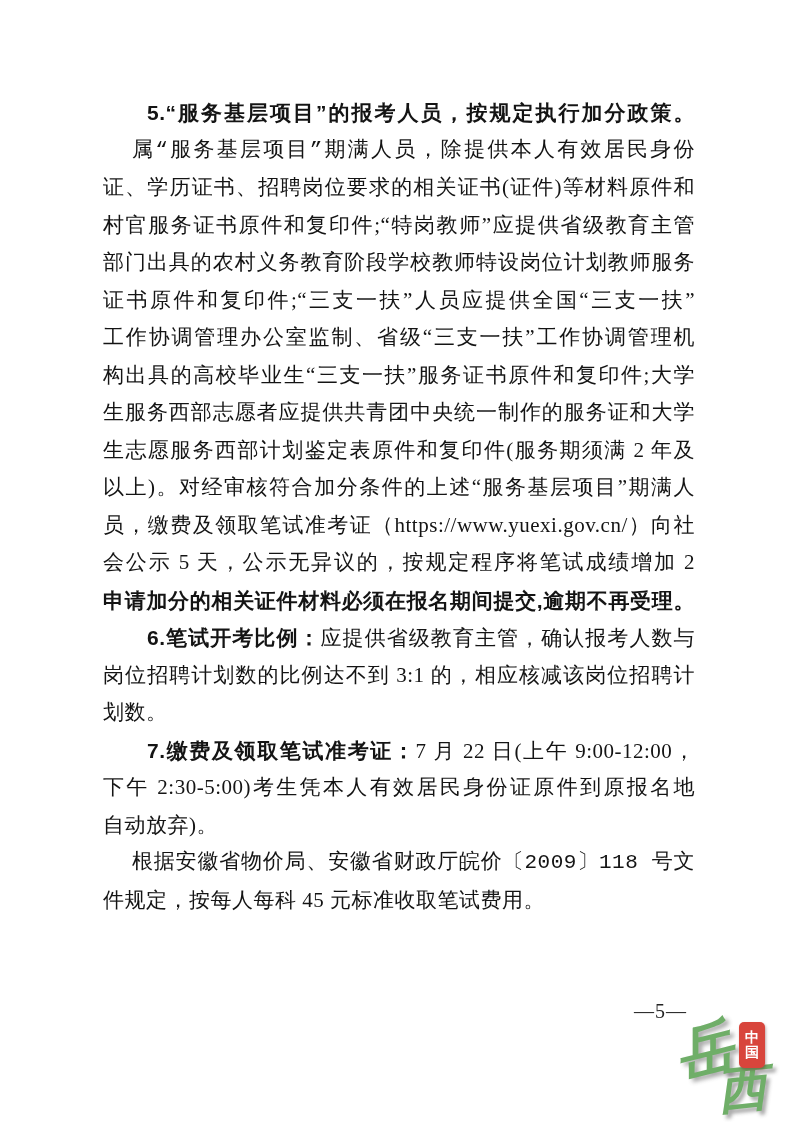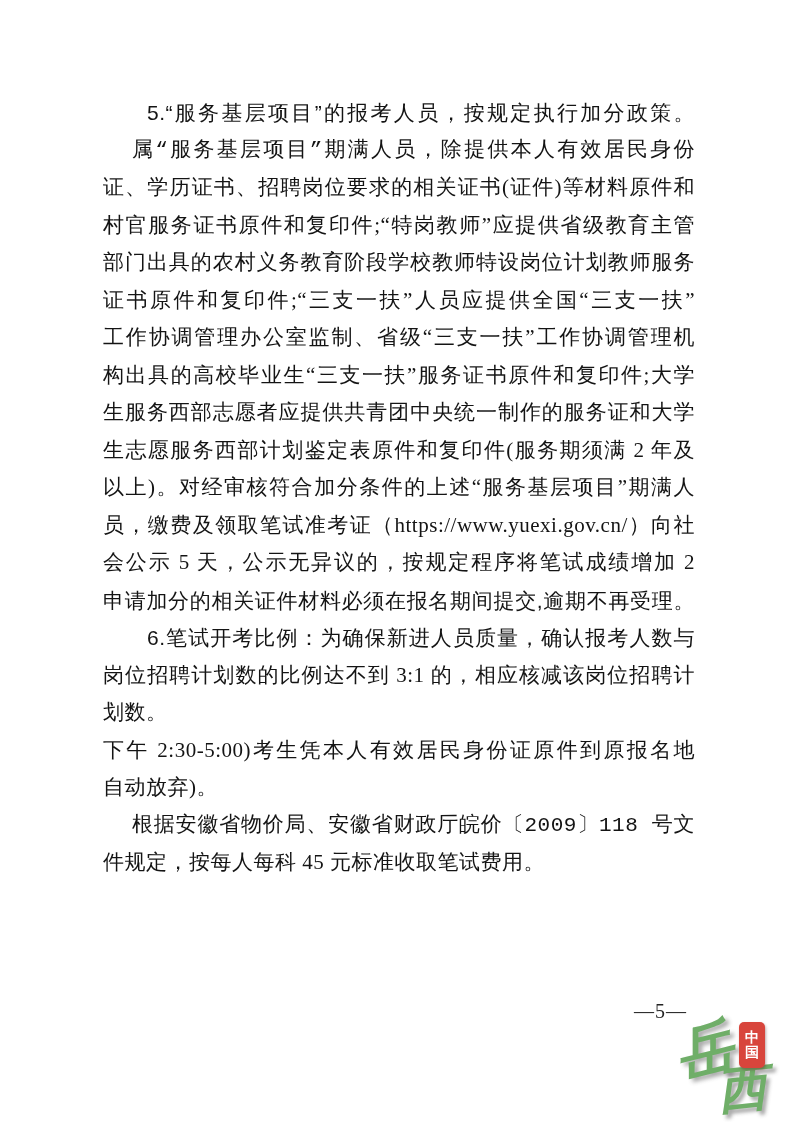--- a/index.html
+++ b/index.html
@@ -25,21 +25,21 @@
     white-space:normal;
     overflow:hidden;
   }
   .line.fill {
     text-align:justify;
     text-align-last:justify;
   }
   .line.indent-lg { padding-left:44px; }
   .line.indent-sm { padding-left:29px;font-family:Liberation Mono, monospace; }
   .bold {
-    font-weight:400;
+    font-weight:700;
     font-family:"Liberation Sans", sans-serif;
   }
   .page-number {
     position:absolute;
     top:1000px; left:634px;
     font-size:20px;
     letter-spacing:1px;
     color:#222;
   }
   .logo {
@@ -100,23 +100,24 @@
       <div class="line fill"><span>部门出具的农村义务教育阶段学校教师特设岗位计划教师服务</span></div>
       <div class="line fill"><span>证书原件和复印件;“三支一扶”人员应提供全国“三支一扶”</span></div>
       <div class="line fill"><span>工作协调管理办公室监制、省级“三支一扶”工作协调管理机</span></div>
       <div class="line fill"><span>构出具的高校毕业生“三支一扶”服务证书原件和复印件;大学</span></div>
       <div class="line fill"><span>生服务西部志愿者应提供共青团中央统一制作的服务证和大学</span></div>
       <div class="line fill"><span>生志愿服务西部计划鉴定表原件和复印件(服务期须满 2 年及</span></div>
       <div class="line fill"><span>以上)。对经审核符合加分条件的上述“服务基层项目”期满人</span></div>
       <div class="line fill"><span>员，缴费及领取笔试准考证（https://www.yuexi.gov.cn/）向社</span></div>
       <div class="line fill"><span>会公示 5 天，公示无异议的，按规定程序将笔试成绩增加 2 分。</span></div>
       <div class="line fill"><span class="bold">申请加分的相关证件材料必须在报名期间提交,逾期不再受理。</span></div>
-      <div class="line fill indent-lg"><span class="bold">6.笔试开考比例：</span><span>为确保新进人员质量，确认报考人数与</span></div>
+      <div class="line fill indent-lg"><span class="bold">6.笔试开考比例：</span><span>应提供省级教育主管，确认报考人数与</span></div>
       <div class="line fill"><span>岗位招聘计划数的比例达不到 3:1 的，相应核减该岗位招聘计</span></div>
       <div class="line"><span>划数。</span></div>
+      <div class="line fill indent-lg"><span class="bold">7.缴费及领取笔试准考证：</span><span>7 月 22 日(上午 9:00-12:00，</span></div>
       <div class="line fill"><span>下午 2:30-5:00)考生凭本人有效居民身份证原件到原报名地</span></div>
       <div class="line"><span>自动放弃)。</span></div>
       <div class="line fill indent-sm"><span>根据安徽省物价局、安徽省财政厅皖价〔2009〕118 号文</span></div>
       <div class="line"><span>件规定，按每人每科 45 元标准收取笔试费用。</span></div>
     </div>
 
   <div class="page-number">—5—</div>
 
   <div class="logo">
     <span class="logo-char logo-char-top">岳</span>

